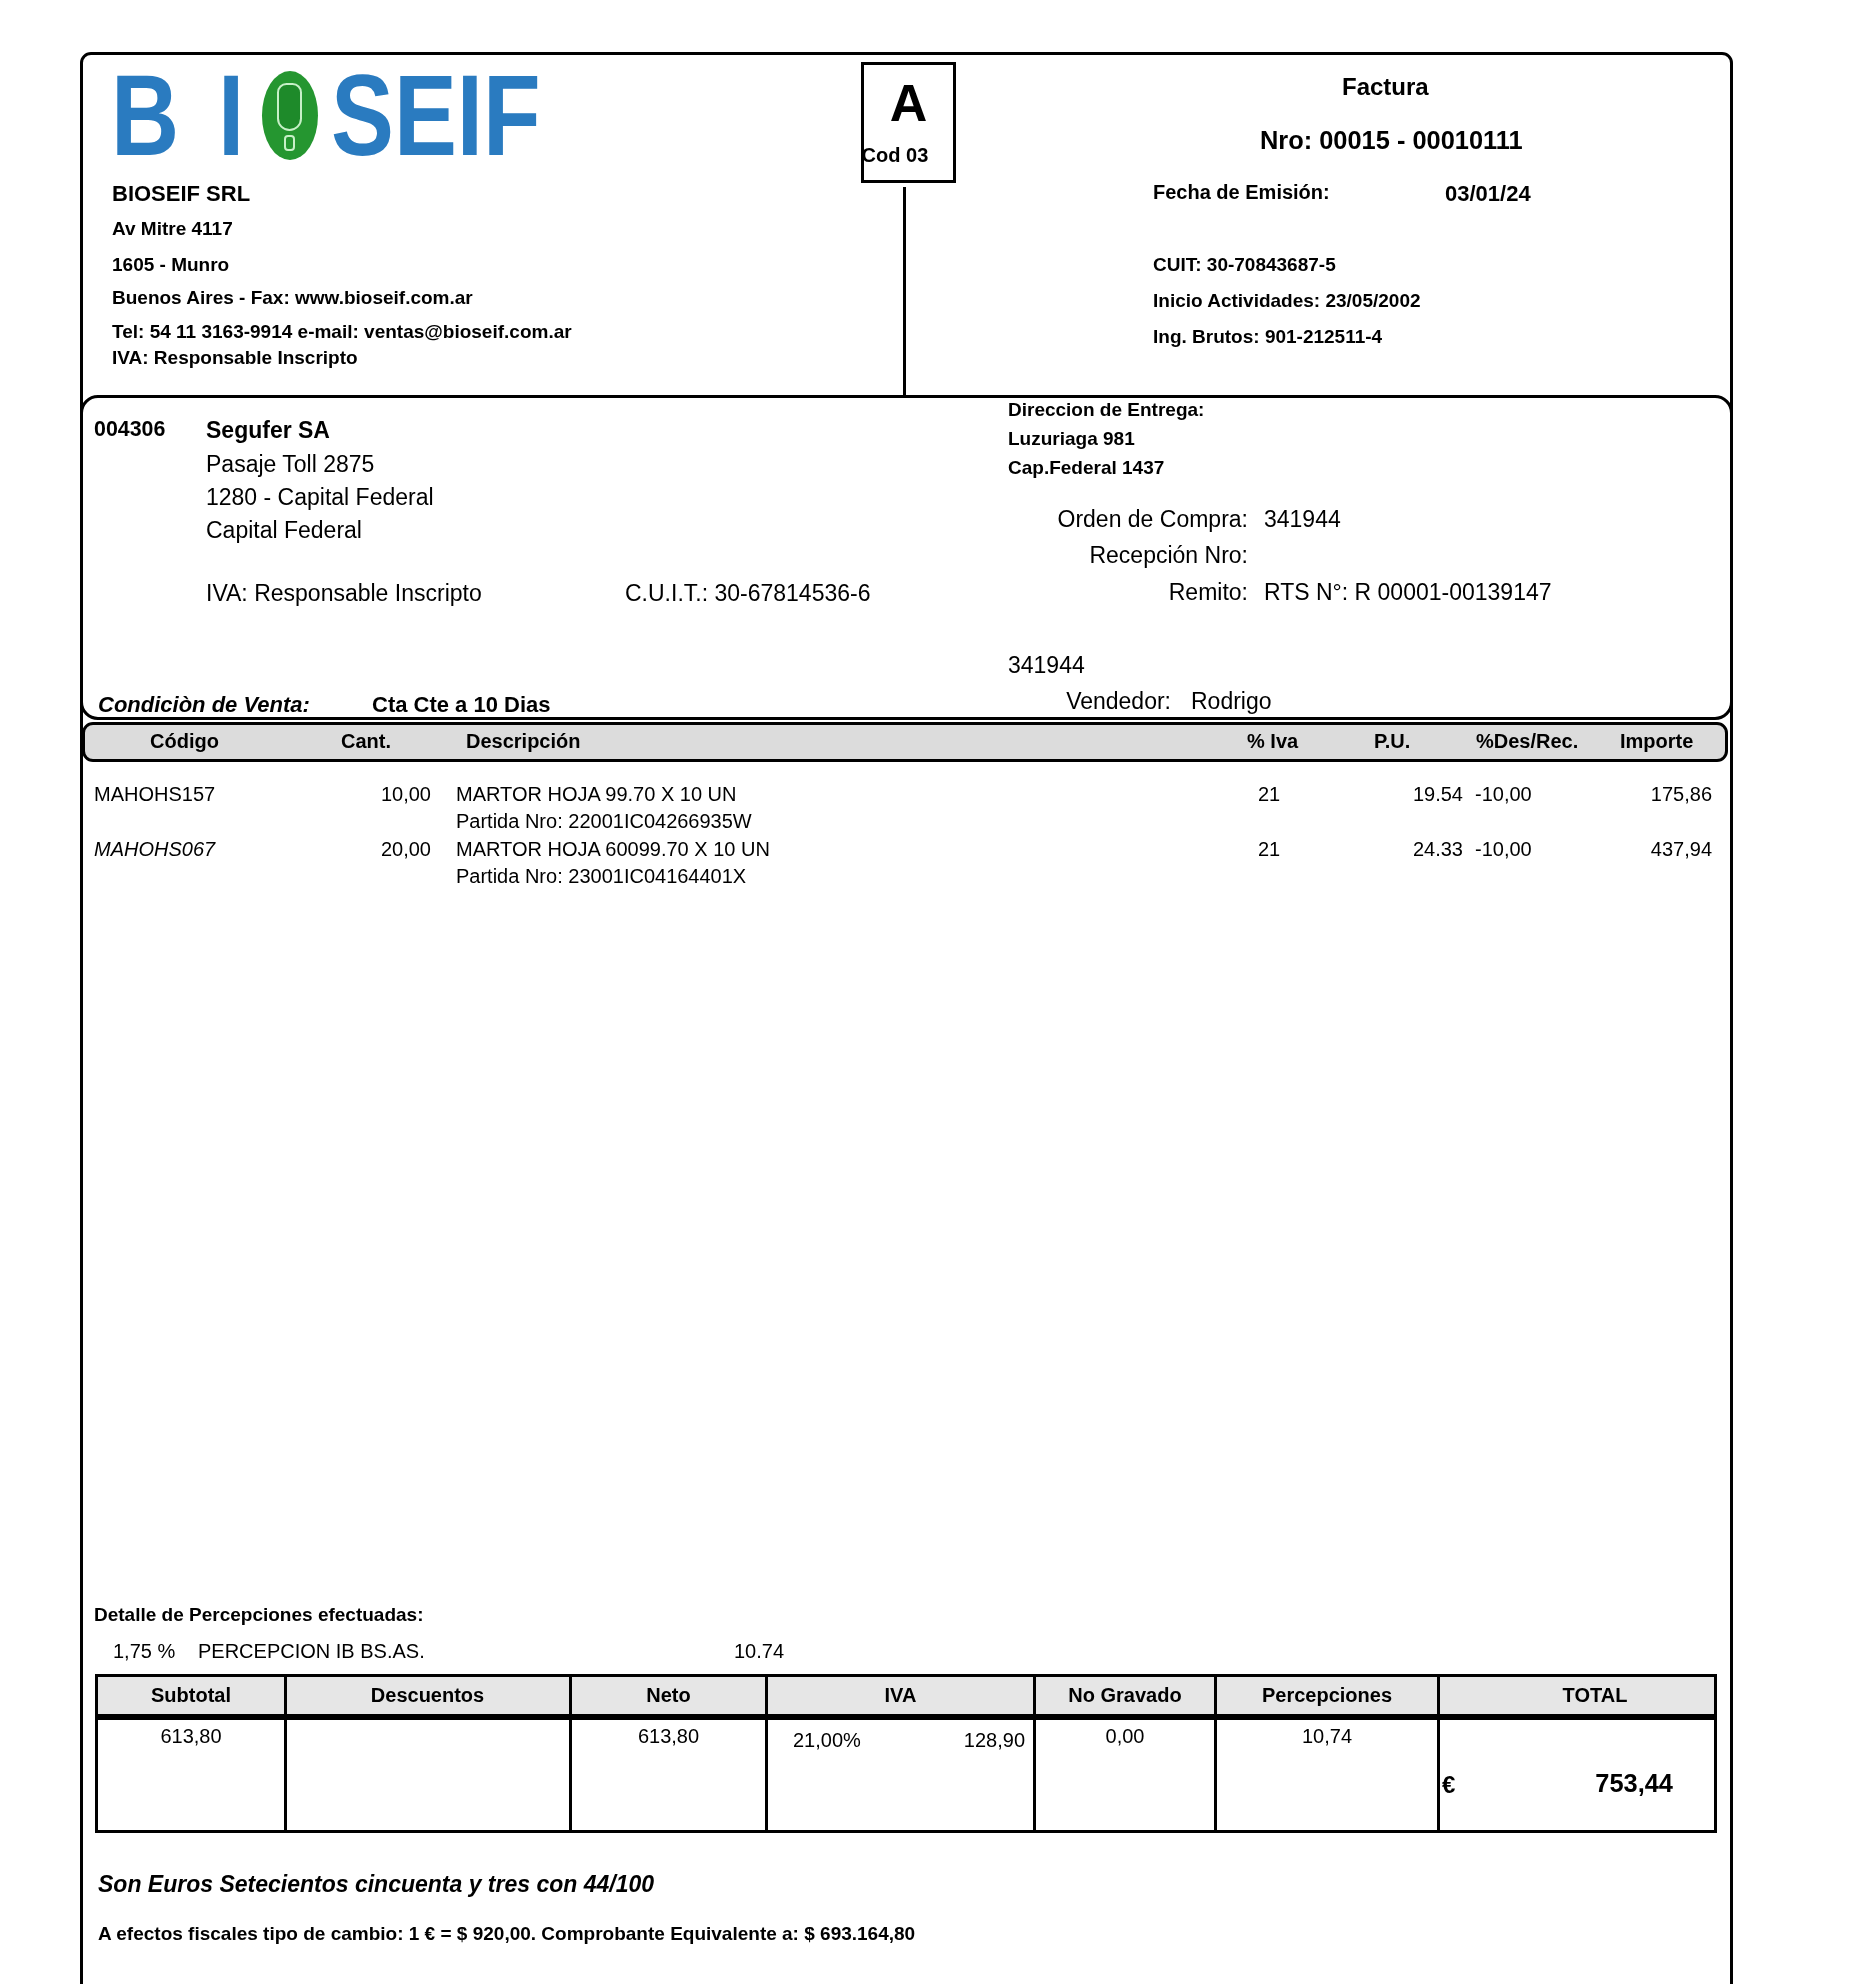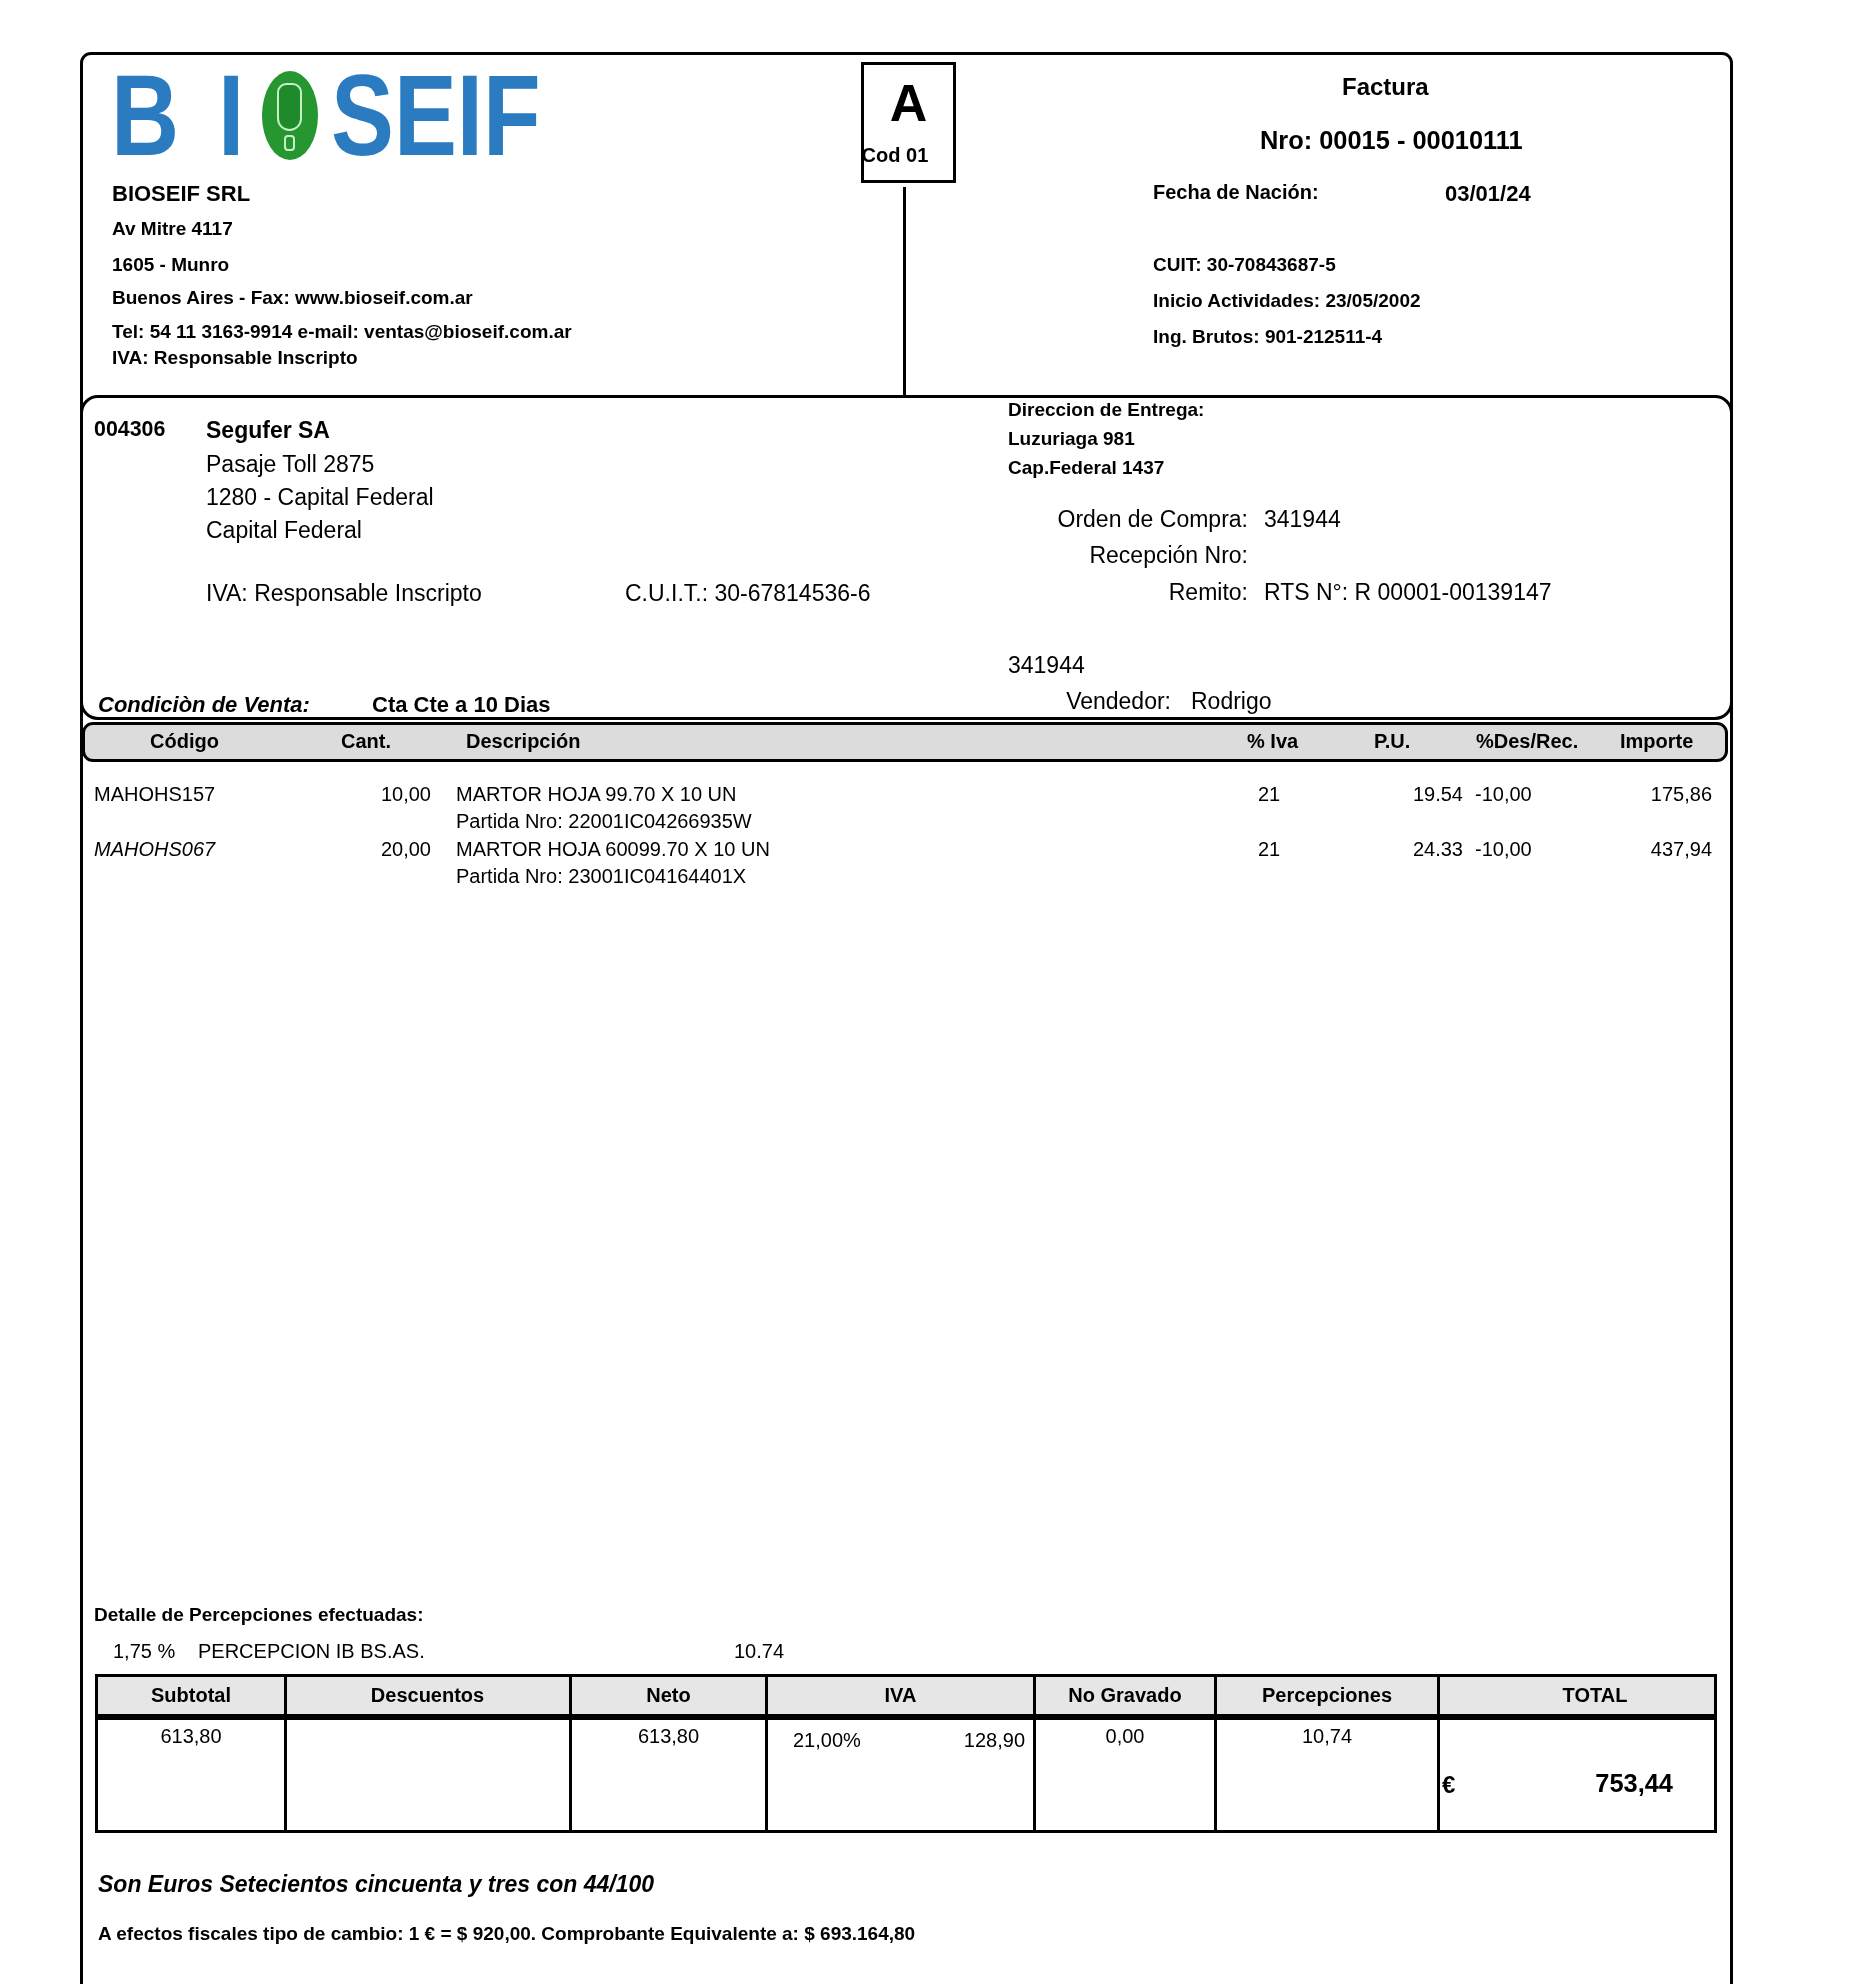--- a/index.html
+++ b/index.html
@@ -69,27 +69,27 @@
 
 <div class="abs b" style="left:112px; top:181px; font-size:22px;">BIOSEIF SRL</div>
 <div class="abs b" style="left:112px; top:218px; font-size:19px;">Av Mitre 4117</div>
 <div class="abs b" style="left:112px; top:254px; font-size:19px;">1605 - Munro</div>
 <div class="abs b" style="left:112px; top:287px; font-size:19px;">Buenos Aires - Fax: www.bioseif.com.ar</div>
 <div class="abs b" style="left:112px; top:321px; font-size:19px;">Tel: 54 11 3163-9914  e-mail: ventas@bioseif.com.ar</div>
 <div class="abs b" style="left:112px; top:347px; font-size:19px;">IVA: Responsable Inscripto</div>
 
 <div id="abox">
   <div class="letter">A</div>
-  <div class="cod">Cod  01</div>
+  <div class="cod">Cod  03</div>
 </div>
 <div id="vdiv"></div>
 
 <div class="abs b" style="left:1342px; top:73px; font-size:24px;">Factura</div>
 <div class="abs b" style="left:1260px; top:126px; font-size:25.4px;">Nro: 00015 - 00010111</div>
-<div class="abs b" style="left:1153px; top:181px; font-size:20px;">Fecha de Nación:</div>
+<div class="abs b" style="left:1153px; top:181px; font-size:20px;">Fecha de Emisión:</div>
 <div class="abs b" style="left:1445px; top:181px; font-size:22px;">03/01/24</div>
 <div class="abs b" style="left:1153px; top:254px; font-size:19px;">CUIT: 30-70843687-5</div>
 <div class="abs b" style="left:1153px; top:290px; font-size:19px;">Inicio Actividades: 23/05/2002</div>
 <div class="abs b" style="left:1153px; top:326px; font-size:19px;">Ing. Brutos: 901-212511-4</div>
 
 <div id="client"></div>
 <div class="abs b" style="left:94px; top:417px; font-size:21.4px;">004306</div>
 <div class="abs b" style="left:206px; top:417px; font-size:23px;">Segufer SA</div>
 <div class="abs" style="left:206px; top:451px; font-size:23px;">Pasaje Toll 2875</div>
 <div class="abs" style="left:206px; top:484px; font-size:23px;">1280 - Capital Federal</div>

